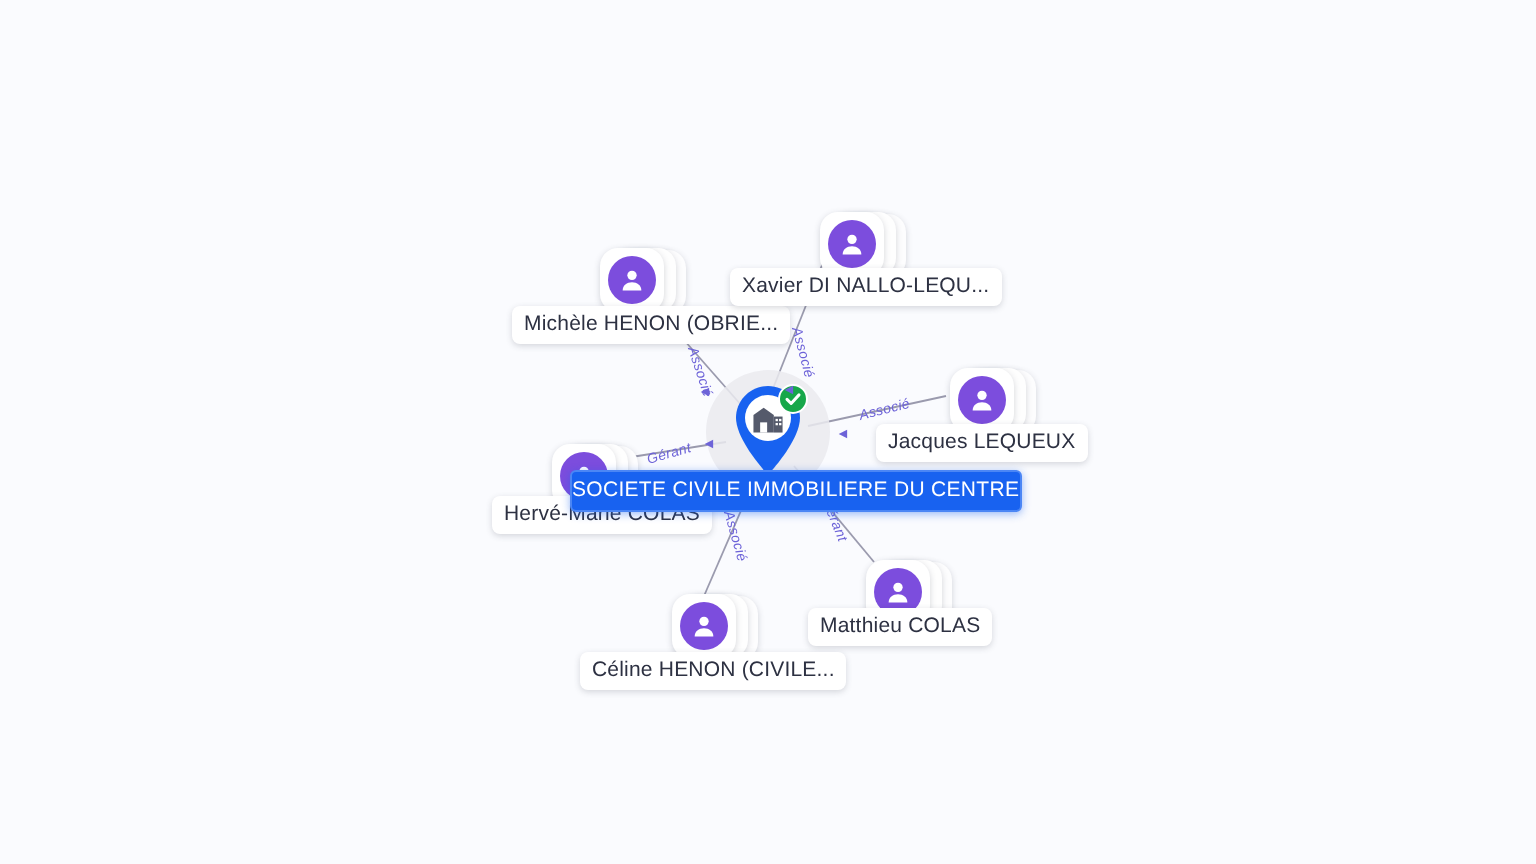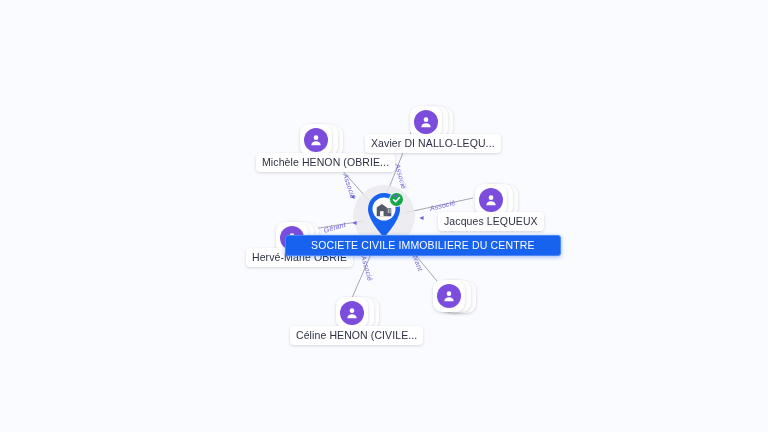--- a/index.html
+++ b/index.html
@@ -80,21 +80,21 @@
     white-space:nowrap;
     box-shadow:0 1px 3px rgba(60,64,80,.20);
     letter-spacing:.1px;
   }
   #company-label{
     position:absolute;
     background:#1862f0;
     color:#ffffff;
     font-size:10.5px;
     line-height:13px;
-    padding:3px 25px;
+    padding:3px 0;
     border-radius:3px;
     white-space:nowrap;
     box-shadow:0 1px 4px rgba(24,98,240,.45);
     border:1px solid #4b86f5;
     letter-spacing:.15px;
     z-index:4;
   }
 
   
   .edge-label{
@@ -236,22 +236,23 @@
       </div>
     </div>
 
   </div>
 
   <div class="layer" id="label-layer">
 
     <div class="node-label" style="left: 256px; top: 153px;">Michèle HENON (OBRIE...</div>
     <div class="node-label" style="left: 365px; top: 134px;">Xavier DI NALLO-LEQU...</div>
     <div class="node-label" style="left: 438px; top: 212px;">Jacques LEQUEUX</div>
+    <div class="node-label" style="left: 404px; top: 304px;">Matthieu COLAS</div>
     <div class="node-label" style="left: 290px; top: 326px;">Céline HENON (CIVILE...</div>
-    <div class="node-label" style="left: 246px; top: 248px;">Hervé-Marie OBRIE</div>
+    <div class="node-label" style="left: 246px; top: 248px;">Hervé-Marie COLAS</div>
 
     <div class="edge-label" style="left: 345px; top: 170px; transform: rotate(72deg);">Associé</div>
     <div class="edge-label" style="left: 397px; top: 160px; transform: rotate(75deg);">Associé</div>
     <div class="edge-label" style="left: 430px; top: 205px; transform: rotate(-14deg);">Associé</div>
     <div class="edge-label" style="left: 412px; top: 246px; transform: rotate(68deg);">Gérant</div>
     <div class="edge-label" style="left: 363px; top: 252px; transform: rotate(74deg);">Associé</div>
     <div class="edge-label" style="left: 324px; top: 227px; transform: rotate(-16deg);">Gérant</div>
 
     <div class="edge-arrow" style="left: 349px; top: 193px;">◄</div>
     <div class="edge-arrow" style="left: 391px; top: 192px;">◄</div>

